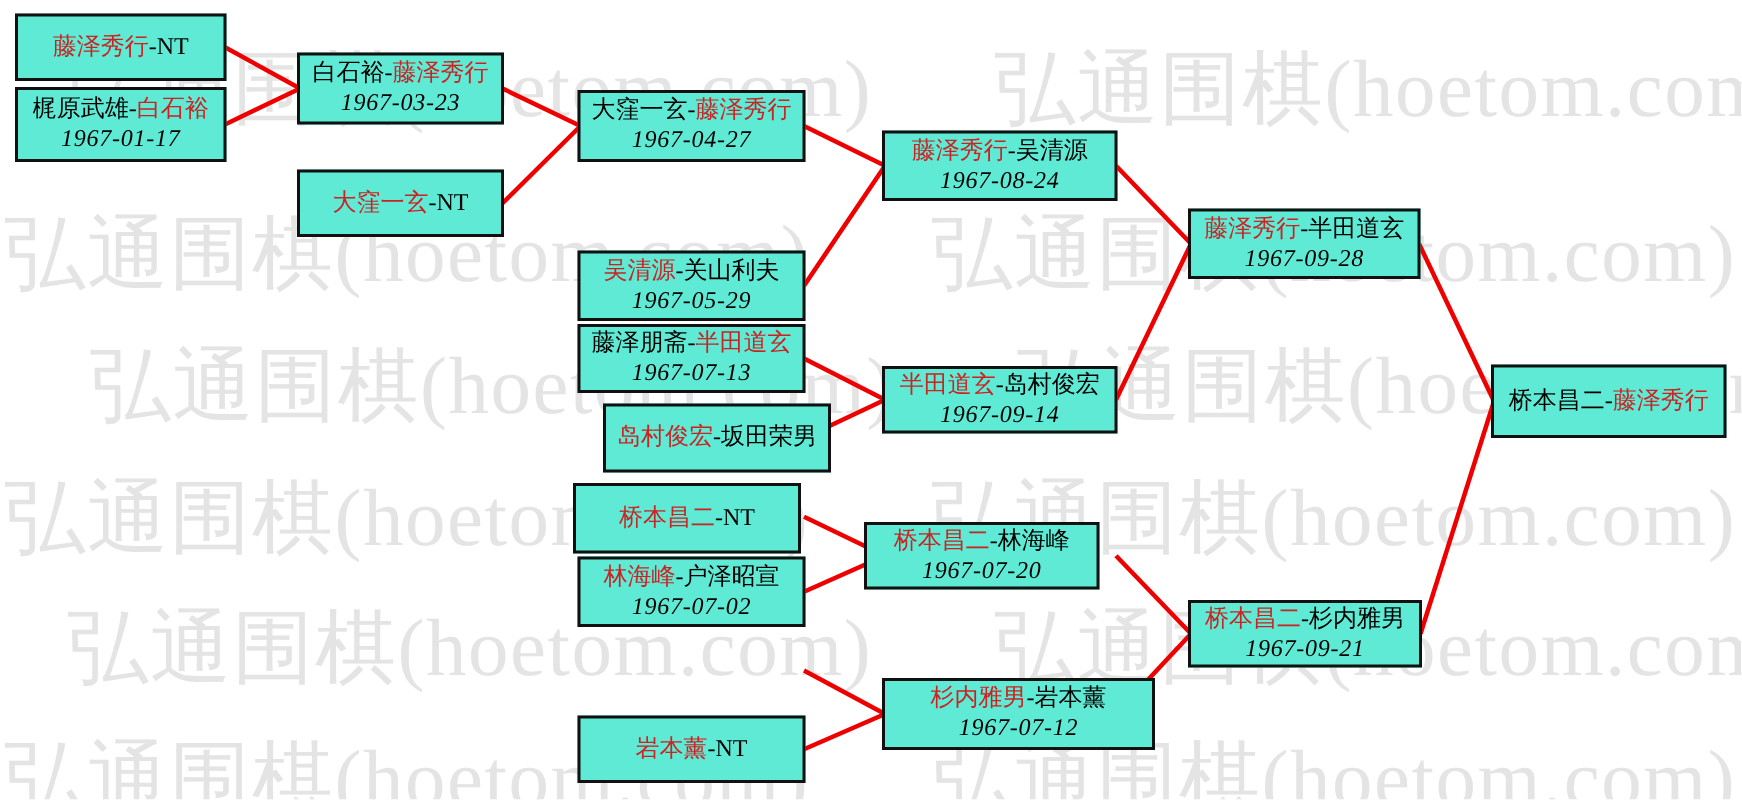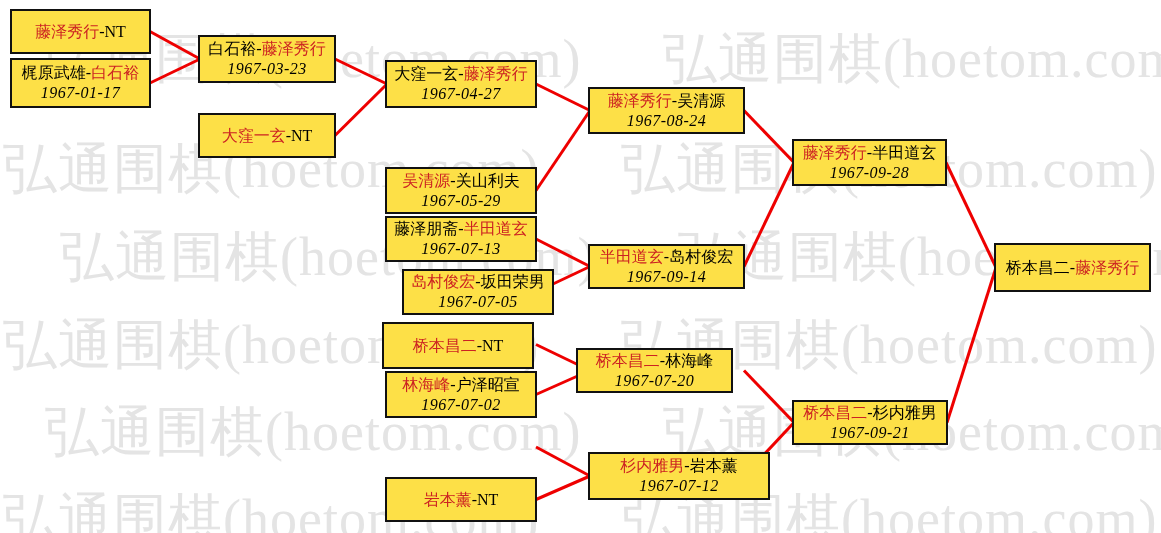--- a/index.html
+++ b/index.html
@@ -12,21 +12,21 @@
     position:absolute;white-space:nowrap;z-index:0;
     font-size:54px;line-height:1.1;color:var(--wm,#e4e4e4);
     letter-spacing:1px;user-select:none;
   }
   .wm .tile{display:inline-block;width:618px;}
   
   #wires{position:absolute;left:0;top:0;z-index:1;}
   
   .box{
     position:absolute;z-index:2;box-sizing:border-box;
-    background:#fde047;border:2px solid var(--bd,#111);
+    background:#5eead4;border:2px solid var(--bd,#111);
     display:flex;flex-direction:column;justify-content:center;
     text-align:center;font-size:16px;line-height:20px;color:#000;
   }
   .box .names{white-space:nowrap;}
   .box .win{color:var(--win,#cc2222);}
   .box .date{letter-spacing:.5px;font-style:italic;}
 </style>
 </head>
 <body>
 
@@ -83,21 +83,20 @@
   <div class="box" style="left:385px;top:167px;width:152px;height:47px">
       <div class="names"><span class="p1 win">吴清源</span><span class="sep">-</span><span class="p2">关山利夫</span></div>
       <div class="date">1967-05-29</div>
     </div>
   <div class="box" style="left:385px;top:216px;width:152px;height:46px">
       <div class="names"><span class="p1">藤泽朋斋</span><span class="sep">-</span><span class="p2 win">半田道玄</span></div>
       <div class="date">1967-07-13</div>
     </div>
   <div class="box" style="left:402px;top:269px;width:152px;height:46px">
       <div class="names"><span class="p1 win">岛村俊宏</span><span class="sep">-</span><span class="p2">坂田荣男</span></div>
-      <div class="date">1967-07-05</div>
     </div>
   <div class="box" style="left:382px;top:322px;width:152px;height:47px">
       <div class="names"><span class="p1 win">桥本昌二</span><span class="sep">-</span><span class="p2">NT</span></div>
     </div>
   <div class="box" style="left:385px;top:371px;width:152px;height:47px">
       <div class="names"><span class="p1 win">林海峰</span><span class="sep">-</span><span class="p2">户泽昭宣</span></div>
       <div class="date">1967-07-02</div>
     </div>
   <div class="box" style="left:385px;top:477px;width:152px;height:45px">
       <div class="names"><span class="p1 win">岩本薰</span><span class="sep">-</span><span class="p2">NT</span></div>

